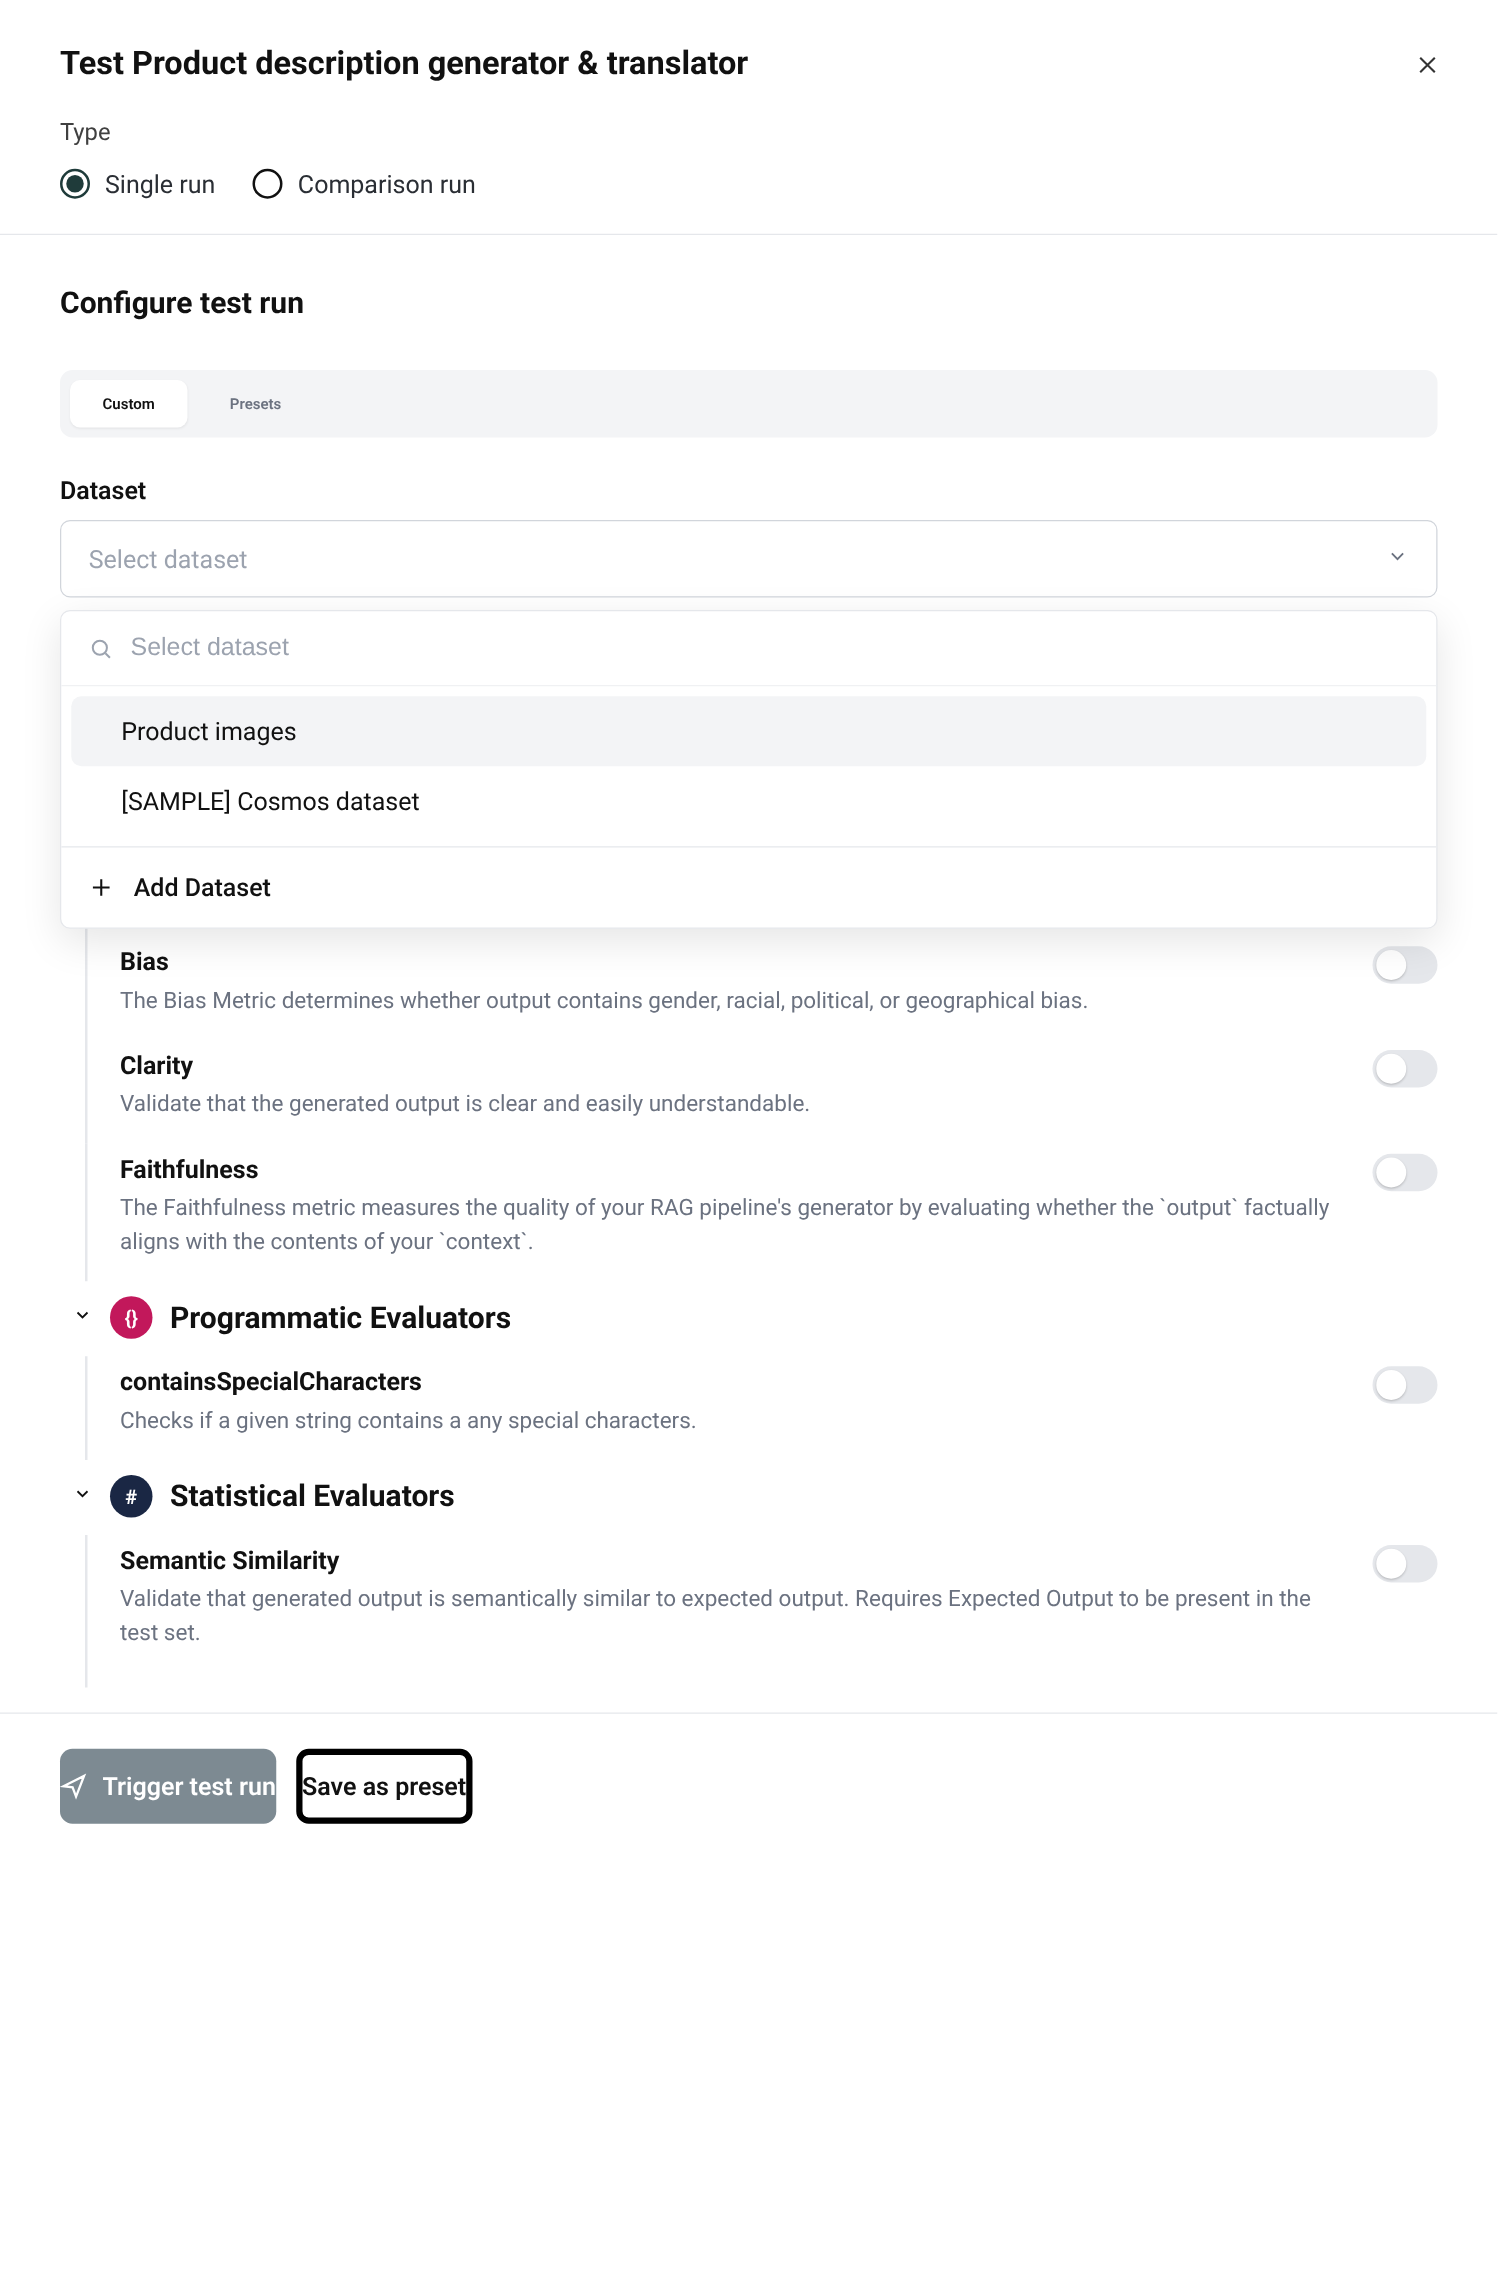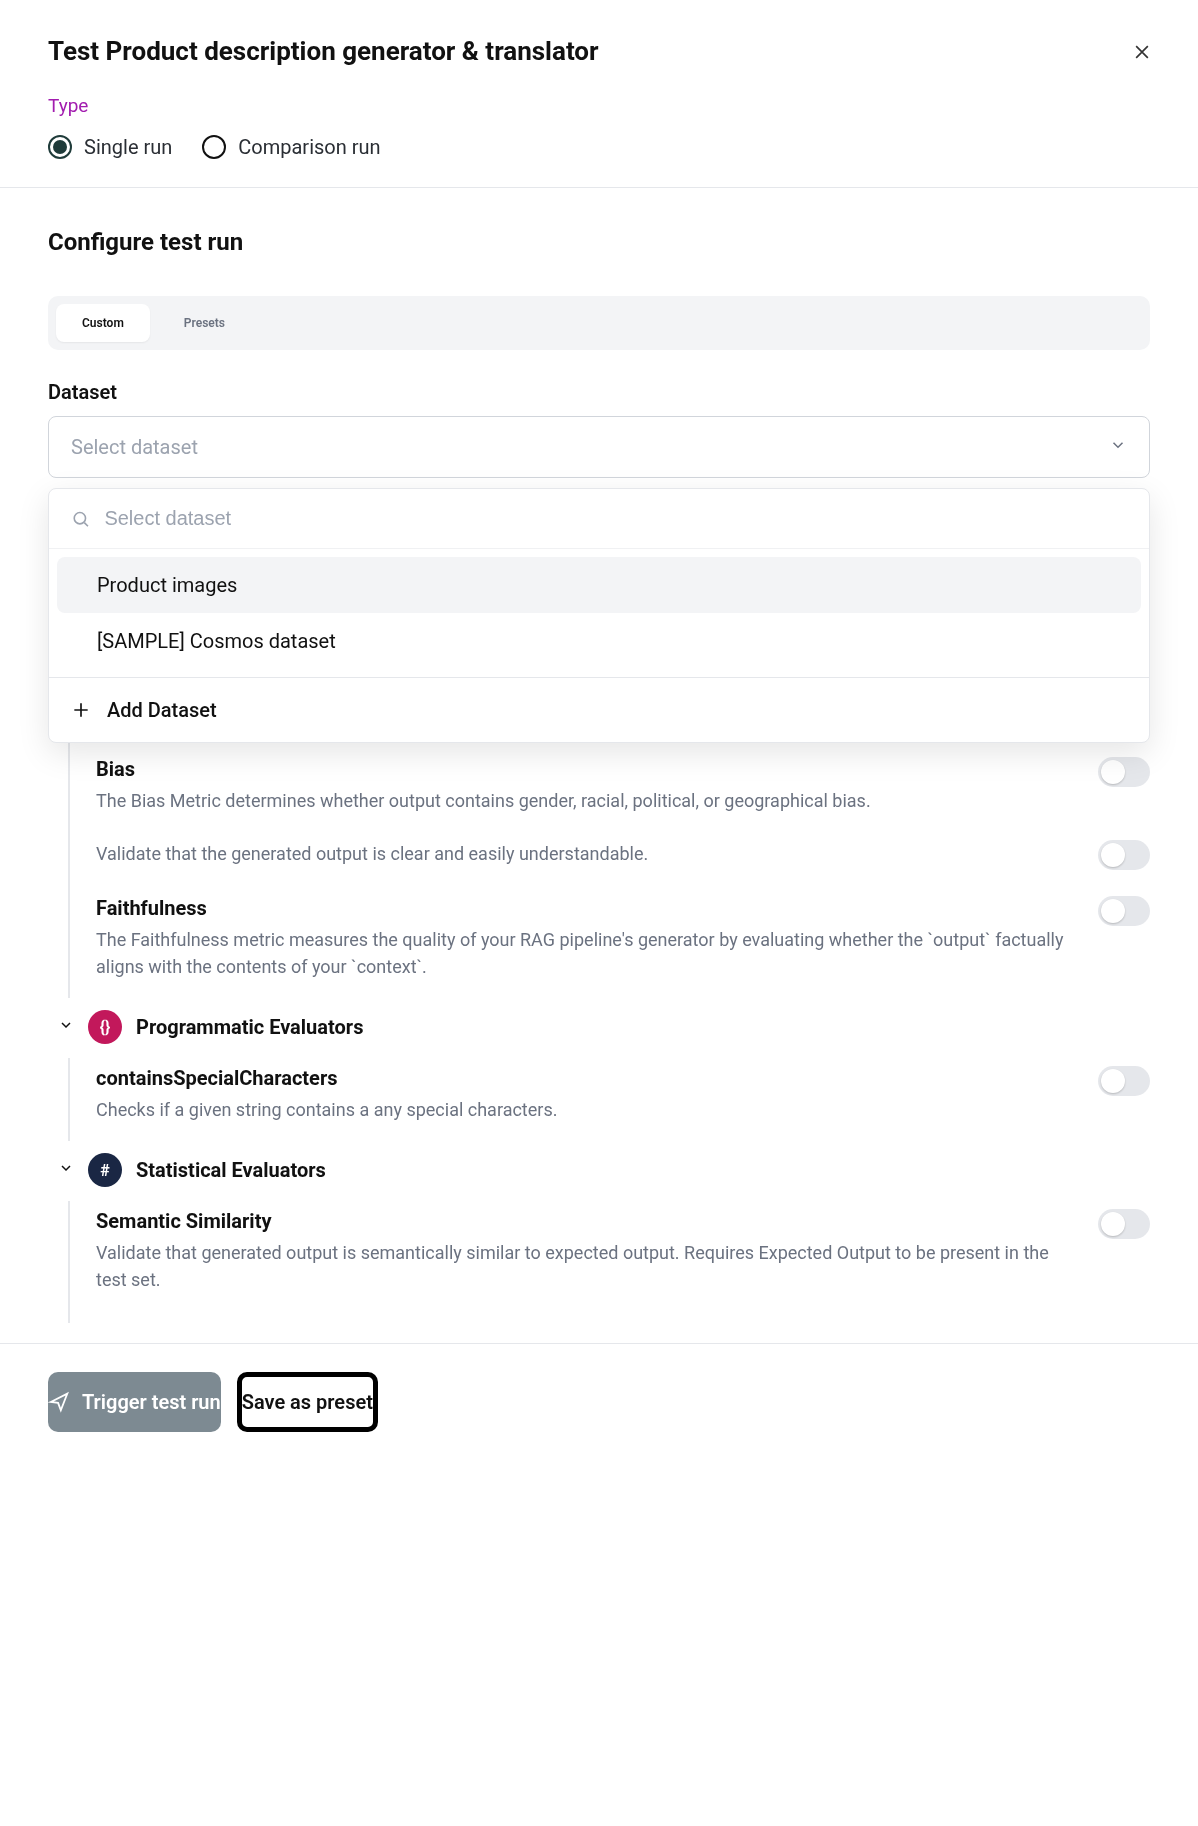--- a/index.html
+++ b/index.html
@@ -28,21 +28,21 @@
     position: absolute;
     top: 40px;
     right: 44px;
     width: 24px; height: 24px;
     display: flex; align-items: center; justify-content: center;
     cursor: pointer;
   }
   .close-btn svg { width: 20px; height: 20px; stroke: #333; stroke-width: 2; fill: none; }
   .type-label {
     font-size: 19px;
-    color: #a21caf;
+    color: #404040;
     margin-bottom: 18px;
   }
   .radio-row {
     display: flex;
     gap: 30px;
   }
   .radio-item {
     display: flex;
     align-items: center;
     gap: 12px;
@@ -200,21 +200,21 @@
     width: 34px; height: 34px;
     border-radius: 50%;
     display: flex; align-items: center; justify-content: center;
     color: #fff;
     font-weight: 700;
     font-size: 16px;
     flex-shrink: 0;
   }
   .group-badge.pink { background: #c2185b; }
   .group-badge.navy { background: #1a2744; }
-  .group-title { font-size: 20px; font-weight: 700; color: #111; }
+  .group-title { font-size: 24px; font-weight: 700; color: #111; }
   .footer {
     border-top: 1px solid #e5e7eb;
     padding: 28px 48px 40px 48px;
     display: flex;
     flex-direction: row;
     gap: 16px;
   }
   .btn {
     height: 60px;
     border-radius: 10px;
@@ -309,20 +309,21 @@
       <div class="eval-item" style="padding-top:16px">
         <div class="eval-text">
           <div class="eval-title">Bias</div>
           <div class="eval-desc">The Bias Metric determines whether output contains gender, racial, political, or geographical bias.</div>
         </div>
         <div class="toggle"></div>
       </div>
 
       <div class="eval-item">
         <div class="eval-text">
+          <div class="eval-title">Clarity</div>
           <div class="eval-desc">Validate that the generated output is clear and easily understandable.</div>
         </div>
         <div class="toggle"></div>
       </div>
 
       <div class="eval-item">
         <div class="eval-text">
           <div class="eval-title">Faithfulness</div>
           <div class="eval-desc">The Faithfulness metric measures the quality of your RAG pipeline's generator by evaluating whether the `output` factually aligns with the contents of your `context`.</div>
         </div>

